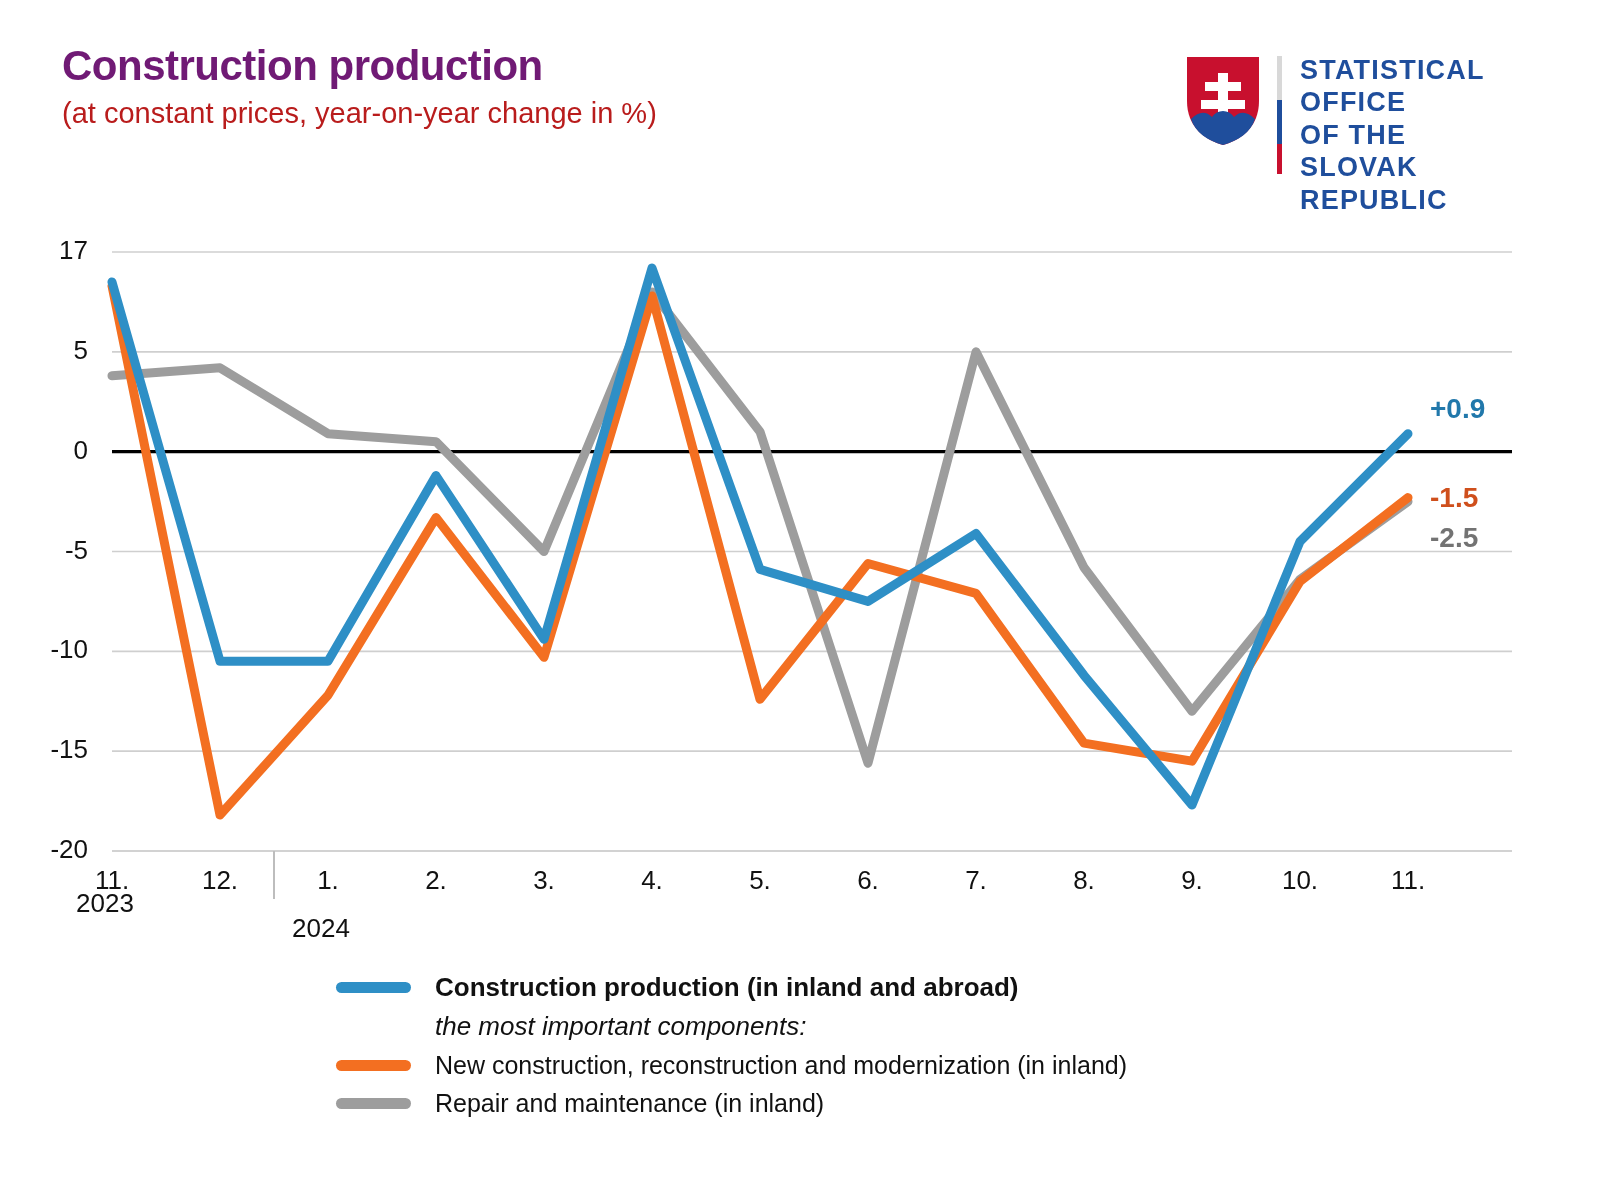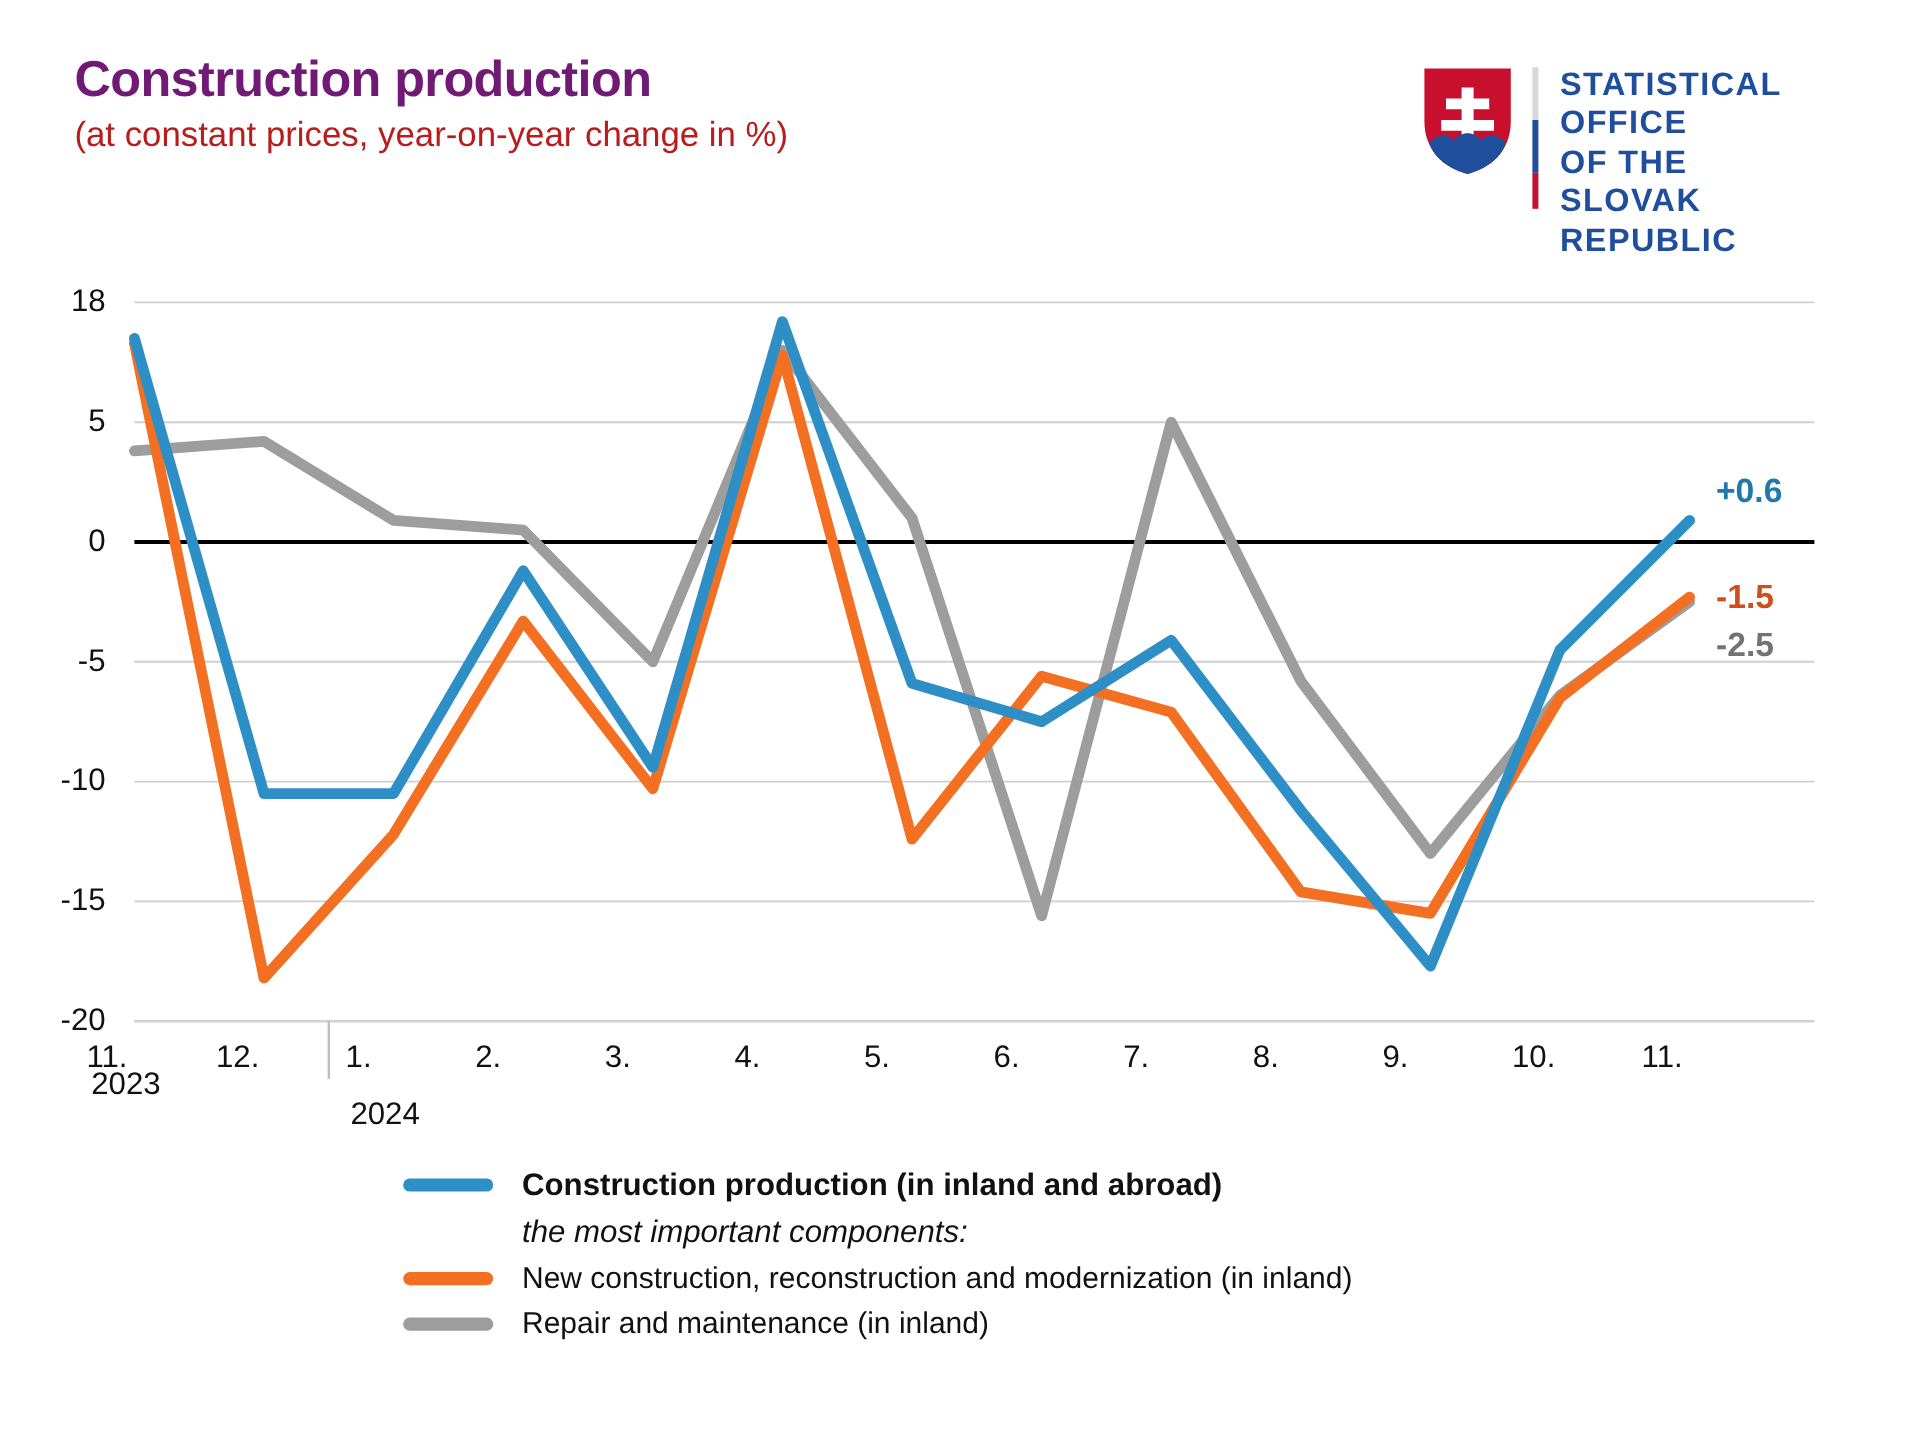--- a/index.html
+++ b/index.html
@@ -36,21 +36,21 @@
 
   
   #plot-area { position:absolute; left:0; top:0; width:1600px; height:1200px; }
   #plot-svg { position:absolute; left:0; top:0; }
 
   .ytick-label {
     position:absolute; text-align:right; width:70px;
     font-size:26px; color:#111;
   }
   .xtick-label {
-    position:absolute; text-align:left; width:80px;
+    position:absolute; text-align:center; width:80px;
     font-size:26px; color:#111;
   }
   .year-label {
     position:absolute; text-align:left; width:120px;
     font-size:26px; color:#111;
   }
   .end-label {
     position:absolute; font-size:28px; font-weight:bold; letter-spacing:0px;
   }
 
@@ -112,21 +112,21 @@
         <line x1="274" x2="274" y1="851" y2="899" stroke="#bdbdbd" stroke-width="2"></line>
       </g>
     <g id="series-g">
         <polyline points="112,375.79333333333335 220,367.8066666666667 328,433.69666666666666 436,441.68333333333334 544,551.5 652,291.93333333333334 760,431.7 868,763.1466666666668 976,351.8333333333333 1084,567.4733333333334 1192,711.2333333333333 1300,579.4533333333333 1408,501.58333333333337" fill="none" stroke="#9d9d9d" stroke-width="9" stroke-linejoin="round" stroke-linecap="round"></polyline>
         <polyline points="112,285.9433333333333 220,815.06 328,695.26 436,517.5566666666666 544,657.3233333333334 652,295.9266666666667 760,699.2533333333333 868,563.48 976,593.4300000000001 1084,743.1800000000001 1192,761.15 1300,581.45 1408,497.59000000000003" fill="none" stroke="#f36f21" stroke-width="9" stroke-linejoin="round" stroke-linecap="round"></polyline>
         <polyline points="112,281.95 220,661.3166666666666 328,661.3166666666666 436,475.62666666666667 544,639.3533333333332 652,267.97333333333336 760,569.47 868,601.4166666666667 976,533.53 1084,675.2933333333333 1192,805.0766666666666 1300,541.5166666666667 1408,433.69666666666666" fill="none" stroke="#2e8fc6" stroke-width="9" stroke-linejoin="round" stroke-linecap="round"></polyline>
       </g>
   </svg>
 
   <div id="ytick-labels">
-      <div class="ytick-label" style="left: 18px; top: 235px;">18</div>
+      <div class="ytick-label" style="left: 18px; top: 235px;">17</div>
       <div class="ytick-label" style="left: 18px; top: 334.833px;">5</div>
       <div class="ytick-label" style="left: 18px; top: 434.667px;">0</div>
       <div class="ytick-label" style="left: 18px; top: 534.5px;">-5</div>
       <div class="ytick-label" style="left: 18px; top: 634.333px;">-10</div>
       <div class="ytick-label" style="left: 18px; top: 734.167px;">-15</div>
       <div class="ytick-label" style="left: 18px; top: 834px;">-20</div>
     </div>
   <div id="xtick-labels">
       <div class="xtick-label" style="left: 72px; top: 865px;">11.</div>
       <div class="xtick-label" style="left: 180px; top: 865px;">12.</div>
@@ -139,21 +139,21 @@
       <div class="xtick-label" style="left: 936px; top: 865px;">7.</div>
       <div class="xtick-label" style="left: 1044px; top: 865px;">8.</div>
       <div class="xtick-label" style="left: 1152px; top: 865px;">9.</div>
       <div class="xtick-label" style="left: 1260px; top: 865px;">10.</div>
       <div class="xtick-label" style="left: 1368px; top: 865px;">11.</div>
     </div>
 
   <div class="year-label" id="year-left" style="left: 76px; top: 888px;">2023</div>
   <div class="year-label" id="year-right" style="left: 292px; top: 913px;">2024</div>
 
-  <div class="end-label" id="end-blue" style="left: 1430px; top: 392.697px; color: rgb(33, 120, 171);">+0.6</div>
+  <div class="end-label" id="end-blue" style="left: 1430px; top: 392.697px; color: rgb(33, 120, 171);">+0.9</div>
   <div class="end-label" id="end-orange" style="left: 1430px; top: 481.59px; color: rgb(207, 79, 28);">-1.5</div>
   <div class="end-label" id="end-gray" style="left: 1430px; top: 521.583px; color: #737373;">-2.5</div>
 </div>
 
 <div id="legend">
 
   <div class="legend-row">
     <div class="legend-swatch" style="background: rgb(46, 143, 198);"></div>
     <div class="legend-label bold">Construction production (in inland and abroad)</div>
   </div>

